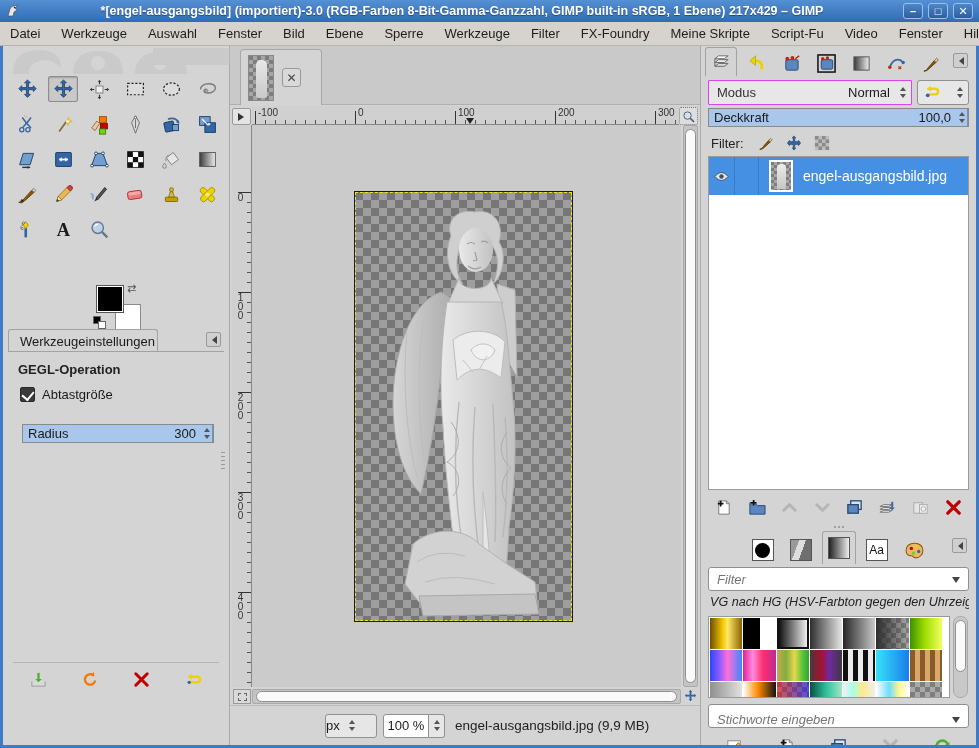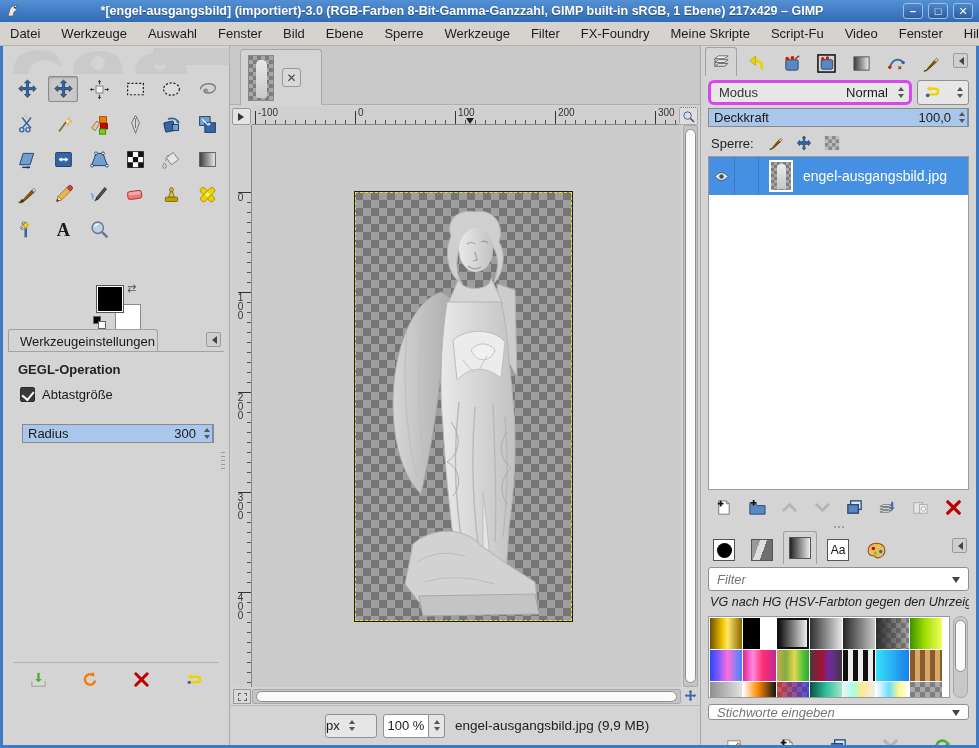--- a/index.html
+++ b/index.html
@@ -137,21 +137,21 @@
   
   .right-dock { position:absolute; left:700px; top:46px; width:276px; bottom:3px; background:#d4d4d4; border-left:1px solid #aaa; }
   .dock-tabs { position:absolute; left:4px; top:0; right:4px; height:30px; display:flex; align-items:flex-end; gap:3px; }
   .dock-tab { width:32px; height:26px; display:flex; align-items:center; justify-content:center; border-radius:3px 3px 0 0; }
   .dock-tab.active { background:#d4d4d4; border:1px solid #a2a2a2; border-bottom:none; height:29px; }
   .dock-tab svg { width:19px; height:19px; }
   .dock-collapse { position:absolute; right:8px; top:7px; width:15px; height:15px; border:1px solid #9a9a9a; border-radius:2px;
     background:#cfcfcf; display:flex; align-items:center; justify-content:center; }
 
   .mode-row { position:absolute; left:7px; top:34px; right:7px; height:25px; display:flex; gap:5px; }
-  .mode-combo { flex:1; border:3px solid #d946ef; border-radius:6px; background:#e7e7e7; display:flex; align-items:center; padding:0 2px 0 8px; }
+  .mode-combo { flex:1; border:1px solid #d946ef; border-radius:1px; background:#e7e7e7; display:flex; align-items:center; padding:0 2px 0 8px; }
   .mode-combo .ml { flex:1; color:#333; }
   .mode-combo .mv { margin-right:6px; }
   .mode-switch { width:52px; border:1px solid #8f8f8f; border-radius:3px; background:#e7e7e7; display:flex; align-items:center; justify-content:space-between; padding:0 2px 0 5px; }
   .mode-switch svg { width:17px; height:17px; }
 
   .opacity-row { position:absolute; left:7px; top:62px; right:7px; }
   .lock-row { position:absolute; left:10px; top:86px; right:7px; height:22px; display:flex; align-items:center; gap:12px; }
   .lock-row svg { width:16px; height:16px; }
   .lock-label { margin-right:2px; color:#222; }
 
@@ -163,43 +163,43 @@
     border:2px solid #fff; position:relative; }
   .layer-thumb::after { content:""; position:absolute; left:6px; top:2px; width:9px; height:25px;
     background:linear-gradient(#ececec,#c6c6c6); border-radius:4px 4px 1px 1px; }
   .layer-name { margin-left:10px; font-size:14px; }
 
   .layer-btns { position:absolute; left:7px; top:447px; right:7px; height:28px; display:flex; justify-content:space-between; align-items:center; padding:0 6px; }
   .layer-btns svg { width:19px; height:19px; }
   .dots-splitter { position:absolute; left:0; right:0; top:477px; height:7px; display:flex; justify-content:center; align-items:center; gap:2px; }
   .dots-splitter i { width:2px; height:2px; background:#8f8f8f; border-radius:50%; }
 
-  .btabs { position:absolute; left:6px; top:484px; right:6px; height:34px; display:flex; align-items:flex-end; gap:4px; }
+  .btabs { position:absolute; left:6px; top:484px; right:6px; height:34px; display:flex; align-items:flex-end; gap:4px;justify-content:center; }
   .btab { width:34px; height:28px; display:flex; align-items:center; justify-content:center; border-radius:3px 3px 0 0; }
   .btab.active { background:#d4d4d4; border:1px solid #a2a2a2; border-bottom:none; height:33px; }
   .btab-collapse { position:absolute; right:9px; top:492px; width:15px; height:15px; border:1px solid #9a9a9a; border-radius:2px; background:#cfcfcf;
     display:flex; align-items:center; justify-content:center; }
   .swatch-ico { width:22px; height:22px; border:1px solid #555; background:#fff; }
 
   .filter-box { position:absolute; left:7px; top:521px; right:7px; height:24px; border:1px solid #8f8f8f; border-radius:3px; background:#fff;
     display:flex; align-items:center; padding:0 8px; }
   .filter-box input { border:none; outline:none; flex:1; font-style:italic; font-size:13px; color:#333; background:transparent; font-family:inherit; }
   .combo-arrow { width:0; height:0; border:4.5px solid transparent; border-top:6px solid #444; margin-top:5px; }
 
   .grad-name { position:absolute; left:9px; top:549px; right:7px; height:20px; font-style:italic; font-size:12.6px; color:#222; white-space:nowrap; overflow:hidden; }
 
   .grad-grid { position:absolute; left:7px; top:570px; right:26px; height:82px; background:#fff; border:1px solid #9a9a9a;
     display:flex; flex-wrap:wrap; gap:1px; padding:1px; overflow:hidden; align-content:flex-start; }
   .grad-sw { width:32.3px; height:31px; }
   .grad-sw.selected { outline:2px solid #111; outline-offset:-2px; }
   .grad-scroll { position:absolute; right:8px; top:570px; width:15px; height:82px; background:#c8c8c8; border:1px solid #a9a9a9; border-radius:7px; }
   .grad-scroll .thumb { position:absolute; left:1px; right:1px; top:3px; height:52px; background:#fafafa; border:1px solid #8f8f8f; border-radius:7px; }
 
-  .tags-box { position:absolute; left:7px; top:658px; right:7px; height:16px; border:1px solid #8f8f8f; border-radius:3px; background:#fff;
-    display:flex; align-items:center; padding:0 8px; }
+  .tags-box { position:absolute; left:7px; top:658px; right:7px; height:24px; border:1px solid #8f8f8f; border-radius:3px; background:#fff;
+    display:flex; align-items:flex-end; padding:0 8px; }
   .tags-box input { border:none; outline:none; flex:1; font-style:italic; font-size:13px; color:#333; background:transparent; font-family:inherit; }
 
   .grad-btns { position:absolute; left:7px; top:686px; right:7px; height:28px; display:flex; justify-content:space-around; align-items:center; }
   .grad-btns svg { width:19px; height:19px; }
 </style>
 </head>
 <body>
 
 <div class="titlebar">
   <svg class="wilber" viewBox="0 0 16 16">
@@ -710,21 +710,21 @@
       <span class="lab">Deckkraft</span>
       <span class="val">100,0</span>
       <span class="spin">
           <i class="up"></i>
           <i class="dn"></i>
         </span>
     </div>
   </div>
 
   <div class="lock-row">
-    <span class="lock-label">Sperre:</span>
+    <span class="lock-label">Filter:</span>
     <svg viewBox="0 0 18 18">
         <path d="M2 16c1.8-.4 2.6-.9 4-3L12 6l1.8 1.8-7 6.4C5 15.6 4.3 16 2 16z" fill="#8f5902" stroke="#5c3a00"></path>
         <path d="M12 6l1.8 1.8 2.2-2.4L14.4 3.8z" fill="#e8c9a0" stroke="#8a6d3b"></path>
       </svg>
     <svg viewBox="0 0 18 18">
         <path d="M9 1l2 2.4H9.9v4H14V6l2.5 3L14 12v-1.4H9.9v4H11L9 17l-2-2.4h1.1v-4H4V12L1.5 9 4 6v1.4h4.1v-4H7z" fill="#3465a4" stroke="#16385f" stroke-width=".6"></path>
       </svg>
     <svg viewBox="0 0 18 18">
         <rect x="1" y="1" width="16" height="16" fill="#bdbdbd"></rect>
         <path d="M1 1h4v4H1zM9 1h4v4H9zM5 5h4v4H5zM13 5h4v4h-4zM1 9h4v4H1zM9 9h4v4H9zM5 13h4v4H5zM13 13h4v4h-4z" fill="#8a8a8a"></path>

